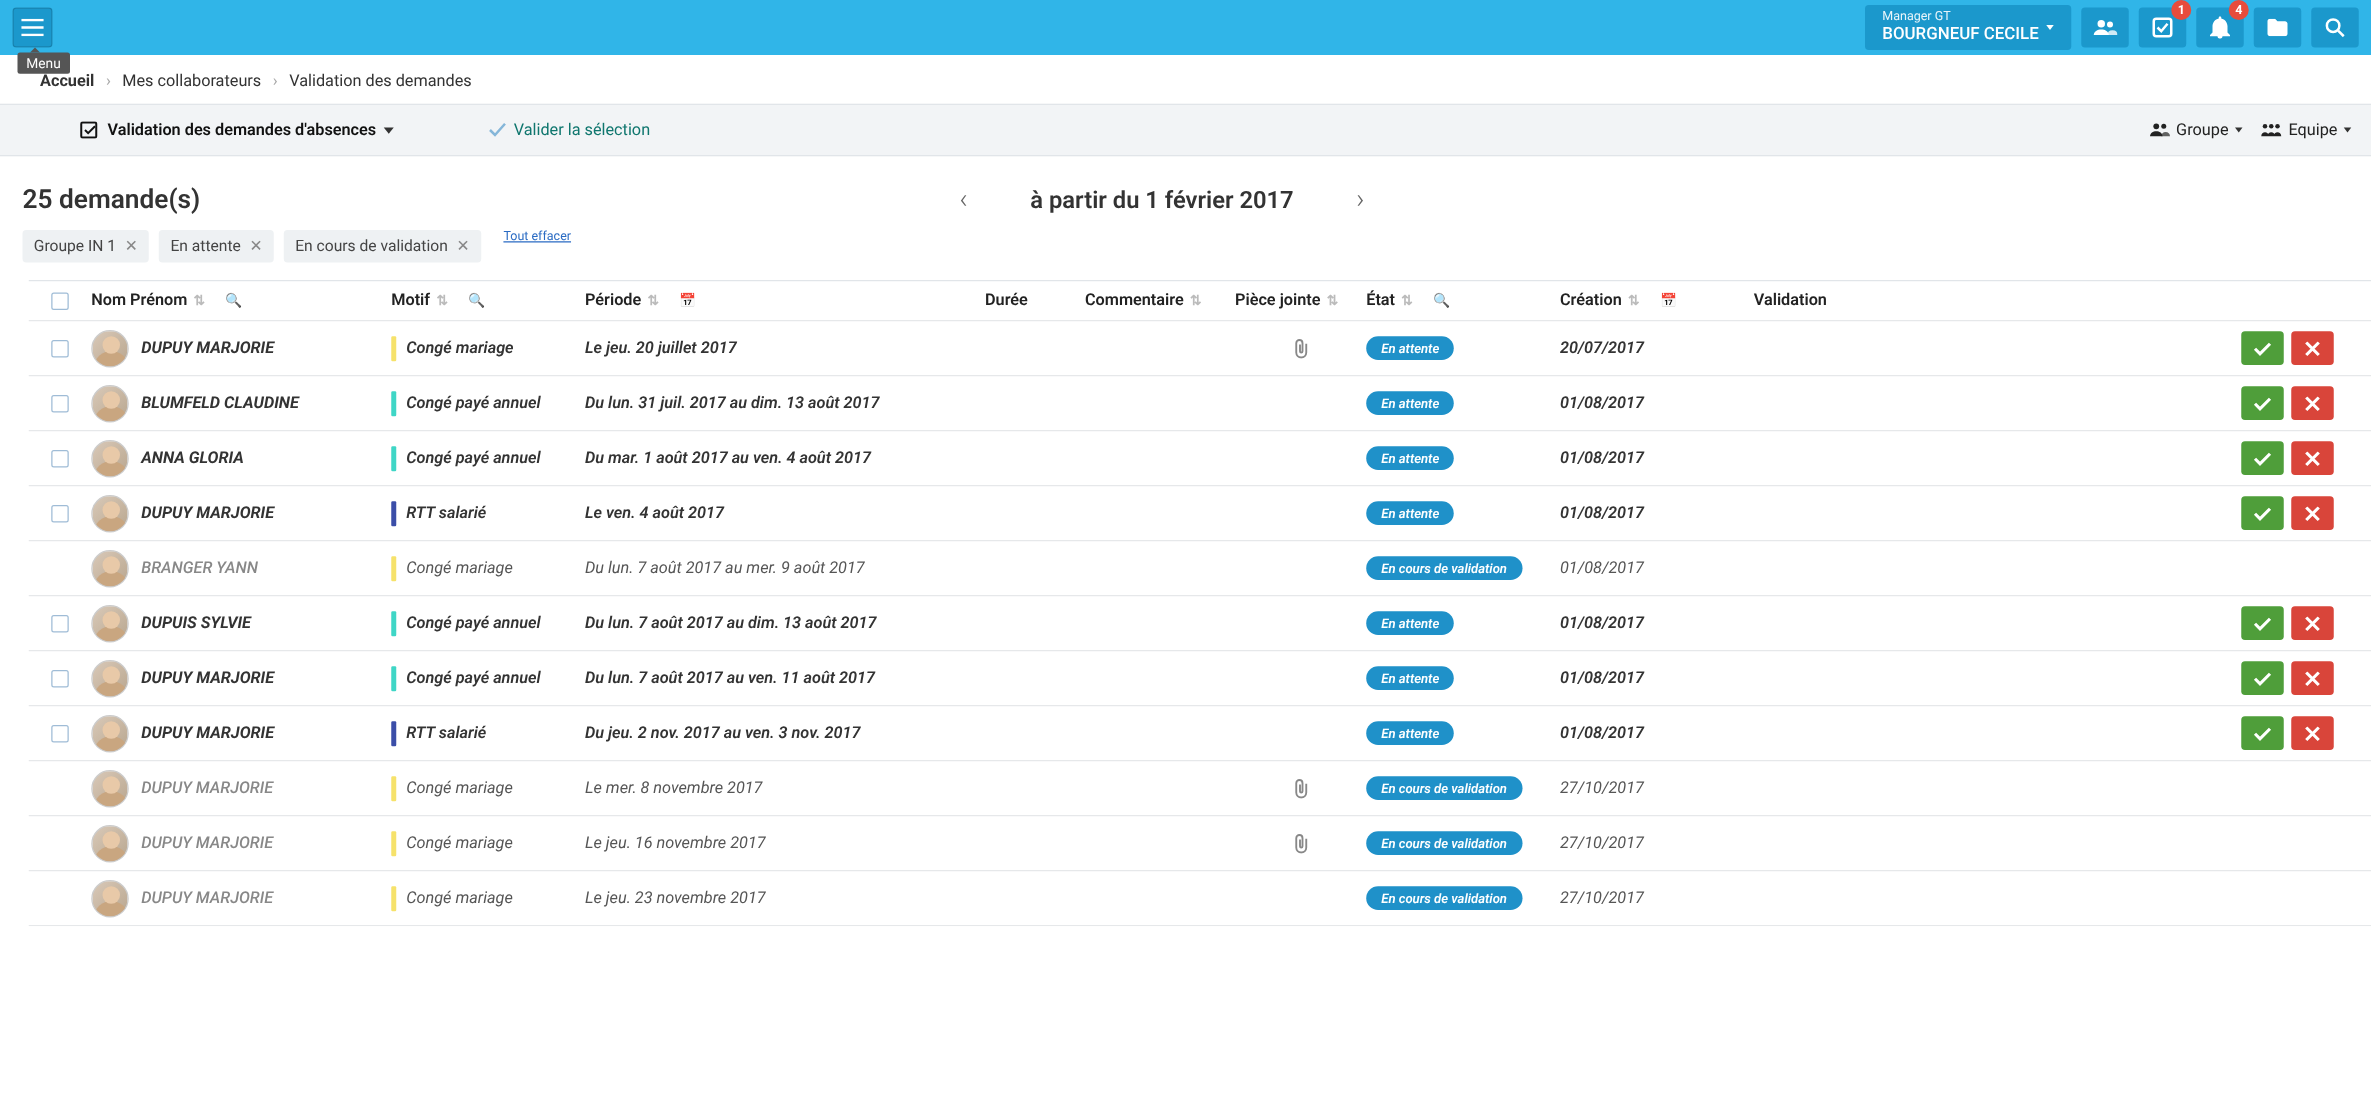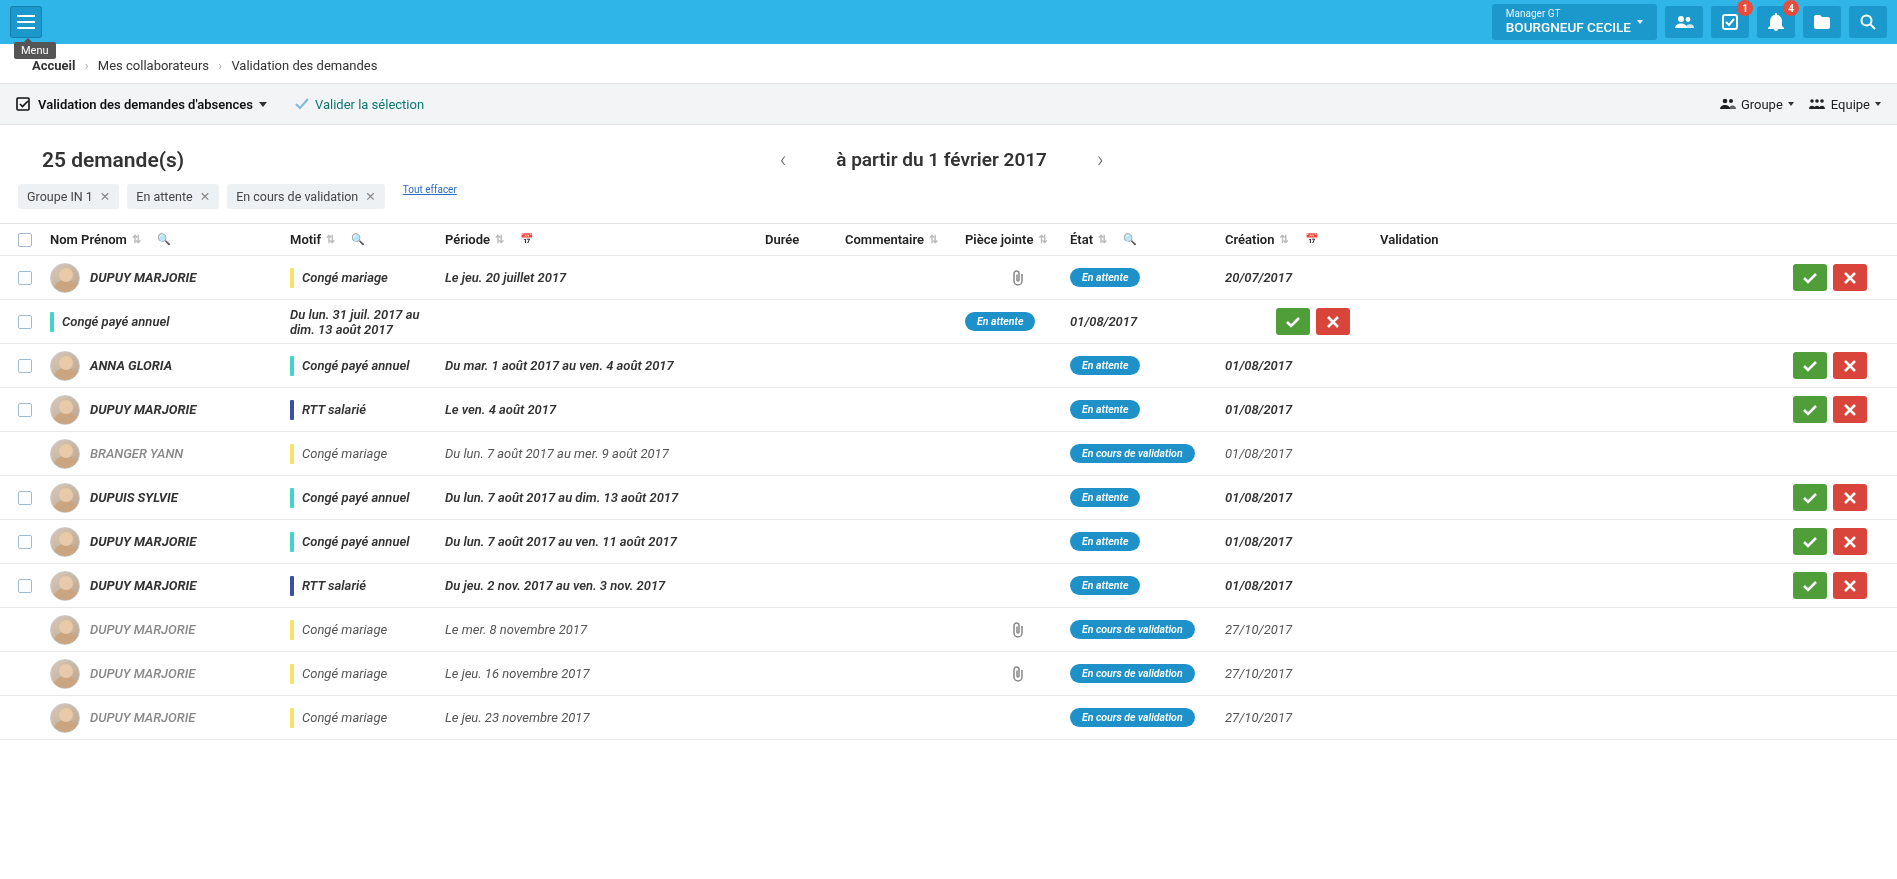--- a/index.html
+++ b/index.html
@@ -22,42 +22,42 @@
 
     
     .breadcrumb { padding: 14px 32px 10px; font-size: 13px; }
     .breadcrumb a { color: #333; text-decoration: none; }
     .bc-sep { color: #aaa; margin: 0 6px; }
     .bc-first { font-weight: bold; }
 
     
     .toolbar { background: #f2f4f6; height: 42px; border-top: 1px solid #e1e5e9; border-bottom: 1px solid #e1e5e9; display: flex; align-items: center; padding: 0 16px; justify-content: space-between; }
     .toolbar-left { display: flex; align-items: center; gap: 28px; }
-    .tb-item { display: flex; align-items: center; gap: 6px; font-size: 13px; cursor: pointer; }
+    .tb-item { display: flex; align-items: center; gap: 6px; font-size: 13px; cursor: pointer; margin-left: 48px; }
     .tb-item.primary { font-weight: 600; color: #111; }
     .tb-item.secondary { color: #0f766e; }
     .caret { width:0; height:0; border-left:4px solid transparent; border-right:4px solid transparent; border-top:5px solid #333;}
     .caret.small{border-left-width:3px;border-right-width:3px;border-top-width:4px;}
     .toolbar-right { display: flex; gap: 14px; }
     .tb-right-item{display:flex;align-items:center;gap:5px;color:#222;cursor:pointer;}
 
     
-    .headerrow { display: flex; align-items: center; justify-content: center; padding: 22px 18px 12px; margin-left: 24px; }
+    .headerrow { display: flex; align-items: center; justify-content: center; padding: 22px 18px 12px; }
     .count-title { font-size: 21px; font-weight: 600; }
     .daterange { display: flex; align-items: center; gap: 50px; font-size: 19px; font-weight: 600; flex:1; justify-content:center;}
     .arrow { font-size: 22px; color: #666; cursor: pointer; font-weight:300;}
 
     
     .chips { display: flex; align-items: flex-start; gap: 8px; padding: 0 18px 14px; }
     .chip { background: #eef1f3; border-radius: 3px; padding: 5px 9px; font-size: 12.5px; color: #444; display: flex; align-items: center; gap: 7px; }
     .chip .x { color: #888; cursor: pointer; }
     .clear-link { color: #2a6bc3; font-size: 10px; text-decoration: underline; margin-left: 10px; cursor: pointer; }
 
     
-    .tbl { width: 100%; }
+    .tbl { width: 100%; padding-left: 23px; }
     .thead, .trow { display: grid; grid-template-columns: 50px 240px 155px 320px 80px 120px 105px 155px 155px 1fr; align-items: center; border-bottom: 1px solid #e6e8ea; }
     .thead { font-weight: 600; color: #222; padding: 8px 0; border-top: 1px solid #e1e5e9; font-size:13px;}
     .thead .th { display: flex; align-items: center; gap: 5px; }
     .th-icon { color:#bbb; font-size:11px;}
     .trow { padding: 6px 0; min-height: 44px; font-style: italic; }
     .trow.inactive .name { color:#888; font-weight:500;}
     .chk { display: flex; justify-content: center; }
     .chk-box { width: 14px; height: 14px; border: 1.5px solid #9fbcd6; border-radius: 2px; background: #fff; }
     .name-cell { display: flex; align-items: center; gap: 10px; font-weight: 700; font-size: 13px; }
     .avatar { width: 30px; height: 30px; border-radius: 50%; background: linear-gradient(135deg,#d9c9b8,#b8a68f); border: 1px solid #ccc; flex-shrink:0; position:relative; overflow:hidden;}
@@ -265,20 +265,24 @@
             <svg width="12" height="12" viewBox="0 0 12 12" stroke="#fff" stroke-width="2.5">
               <path d="M1 1l10 10M11 1L1 11"></path>
             </svg>
           </div>
         </div>
   </div>
       <div class="trow">
     <div class="chk">
           <div class="chk-box"></div>
         </div>
+    <div class="name-cell">
+          <div class="avatar"></div>
+          <span class="name">BLUMFELD CLAUDINE</span>
+        </div>
     <div class="motif-cell">
           <span class="motif-bar" style="background:#3fd6c6"></span>
           <span>Congé payé annuel</span>
         </div>
     <div class="period-cell">Du lun. 31 juil. 2017 au dim. 13 août 2017</div>
     <div></div>
     <div></div>
     <div class="attach-cell"></div>
     <div><span class="status-pill" style="background:#1f91c9">En attente</span></div>
     <div class="date-cell">01/08/2017</div>

